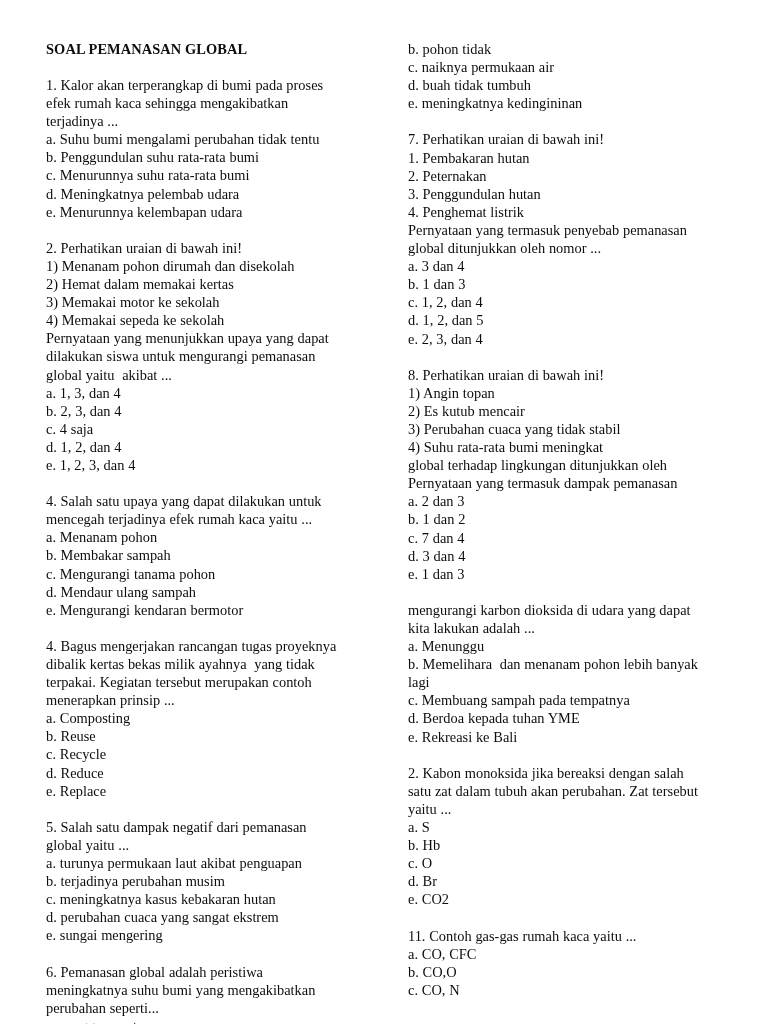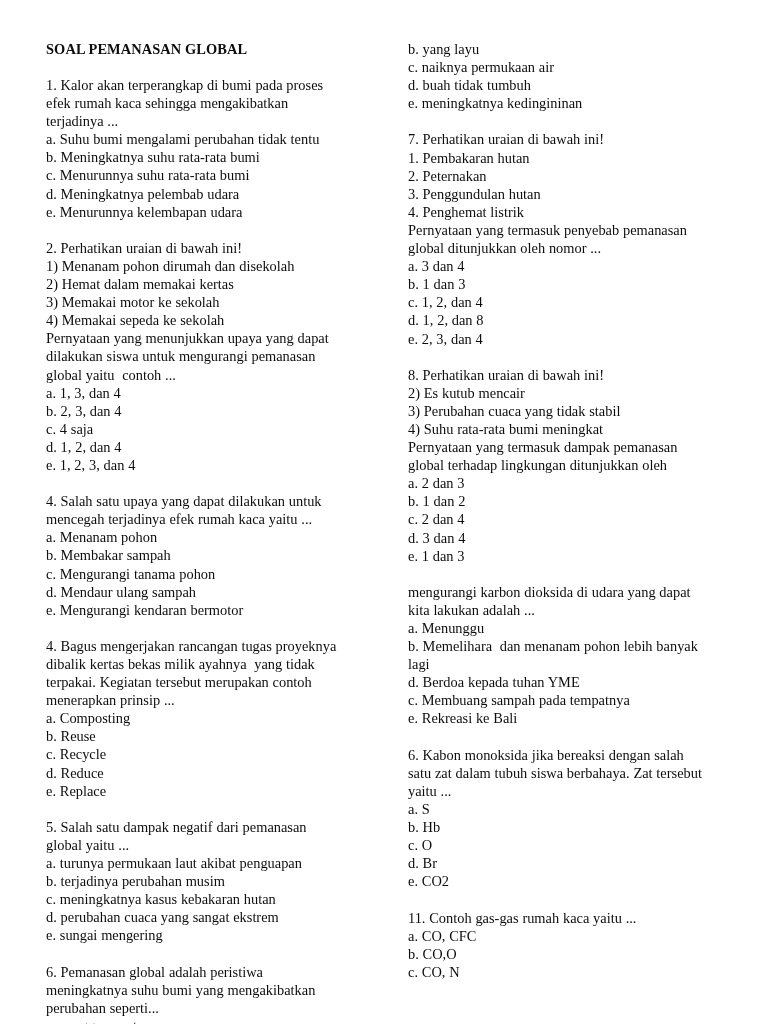--- a/index.html
+++ b/index.html
@@ -85,33 +85,33 @@
   <h1 class="doc-title">SOAL PEMANASAN GLOBAL</h1>
 
   <div class="columns">
 
     <div class="col col-left">
       <div class="col-inner" id="left-col-inner">
           <div class="line">1. Kalor akan terperangkap di bumi pada proses</div>
           <div class="line">efek rumah kaca sehingga mengakibatkan</div>
           <div class="line">terjadinya ...</div>
           <div class="line">a. Suhu bumi mengalami perubahan tidak tentu</div>
-          <div class="line">b. Meningkatnya suhu rata-rata bumi</div>
+          <div class="line">b. Penggundulan suhu rata-rata bumi</div>
           <div class="line">c. Menurunnya suhu rata-rata bumi</div>
           <div class="line">d. Meningkatnya pelembab udara</div>
           <div class="line">e. Menurunnya kelembapan udara</div>
           <div class="line blank">&nbsp;</div>
           <div class="line">2. Perhatikan uraian di bawah ini!</div>
           <div class="line">1) Menanam pohon dirumah dan disekolah</div>
           <div class="line">2) Hemat dalam memakai kertas</div>
           <div class="line">3) Memakai motor ke sekolah</div>
           <div class="line">4) Memakai sepeda ke sekolah</div>
           <div class="line">Pernyataan yang menunjukkan upaya yang dapat</div>
           <div class="line">dilakukan siswa untuk mengurangi pemanasan</div>
-          <div class="line">global yaitu  contoh ...</div>
+          <div class="line">global yaitu  akibat ...</div>
           <div class="line">a. 1, 3, dan 4</div>
           <div class="line">b. 2, 3, dan 4</div>
           <div class="line">c. 4 saja</div>
           <div class="line">d. 1, 2, dan 4</div>
           <div class="line">e. 1, 2, 3, dan 4</div>
           <div class="line blank">&nbsp;</div>
           <div class="line">4. Salah satu upaya yang dapat dilakukan untuk</div>
           <div class="line">mencegah terjadinya efek rumah kaca yaitu ...</div>
           <div class="line">a. Menanam pohon</div>
           <div class="line">b. Membakar sampah</div>
@@ -139,61 +139,62 @@
           <div class="line blank">&nbsp;</div>
           <div class="line">6. Pemanasan global adalah peristiwa</div>
           <div class="line">meningkatnya suhu bumi yang mengakibatkan</div>
           <div class="line">perubahan seperti...</div>
           <div class="line">a. penggunaan tv</div>
         </div>
     </div>
 
     <div class="col col-right">
       <div class="col-inner" id="right-col-inner">
-          <div class="line">b. yang layu</div>
+          <div class="line">b. pohon tidak</div>
           <div class="line">c. naiknya permukaan air</div>
           <div class="line">d. buah tidak tumbuh</div>
           <div class="line">e. meningkatnya kedingininan</div>
           <div class="line blank">&nbsp;</div>
           <div class="line">7. Perhatikan uraian di bawah ini!</div>
           <div class="line">1. Pembakaran hutan</div>
           <div class="line">2. Peternakan</div>
           <div class="line">3. Penggundulan hutan</div>
           <div class="line">4. Penghemat listrik</div>
           <div class="line">Pernyataan yang termasuk penyebab pemanasan</div>
           <div class="line">global ditunjukkan oleh nomor ...</div>
           <div class="line">a. 3 dan 4</div>
           <div class="line">b. 1 dan 3</div>
           <div class="line">c. 1, 2, dan 4</div>
-          <div class="line">d. 1, 2, dan 8</div>
+          <div class="line">d. 1, 2, dan 5</div>
           <div class="line">e. 2, 3, dan 4</div>
           <div class="line blank">&nbsp;</div>
           <div class="line">8. Perhatikan uraian di bawah ini!</div>
+          <div class="line">1) Angin topan</div>
           <div class="line">2) Es kutub mencair</div>
           <div class="line">3) Perubahan cuaca yang tidak stabil</div>
           <div class="line">4) Suhu rata-rata bumi meningkat</div>
+          <div class="line">global terhadap lingkungan ditunjukkan oleh</div>
           <div class="line">Pernyataan yang termasuk dampak pemanasan</div>
-          <div class="line">global terhadap lingkungan ditunjukkan oleh</div>
           <div class="line">a. 2 dan 3</div>
           <div class="line">b. 1 dan 2</div>
-          <div class="line">c. 2 dan 4</div>
+          <div class="line">c. 7 dan 4</div>
           <div class="line">d. 3 dan 4</div>
           <div class="line">e. 1 dan 3</div>
           <div class="line blank">&nbsp;</div>
           <div class="line">mengurangi karbon dioksida di udara yang dapat</div>
           <div class="line">kita lakukan adalah ...</div>
           <div class="line">a. Menunggu</div>
           <div class="line">b. Memelihara  dan menanam pohon lebih banyak</div>
           <div class="line">lagi</div>
+          <div class="line">c. Membuang sampah pada tempatnya</div>
           <div class="line">d. Berdoa kepada tuhan YME</div>
-          <div class="line">c. Membuang sampah pada tempatnya</div>
           <div class="line">e. Rekreasi ke Bali</div>
           <div class="line blank">&nbsp;</div>
-          <div class="line">6. Kabon monoksida jika bereaksi dengan salah</div>
-          <div class="line">satu zat dalam tubuh siswa berbahaya. Zat tersebut</div>
+          <div class="line">2. Kabon monoksida jika bereaksi dengan salah</div>
+          <div class="line">satu zat dalam tubuh akan perubahan. Zat tersebut</div>
           <div class="line">yaitu ...</div>
           <div class="line">a. S</div>
           <div class="line">b. Hb</div>
           <div class="line">c. O</div>
           <div class="line">d. Br</div>
           <div class="line">e. CO2</div>
           <div class="line blank">&nbsp;</div>
           <div class="line">11. Contoh gas-gas rumah kaca yaitu ...</div>
           <div class="line">a. CO, CFC</div>
           <div class="line">b. CO,O</div>

